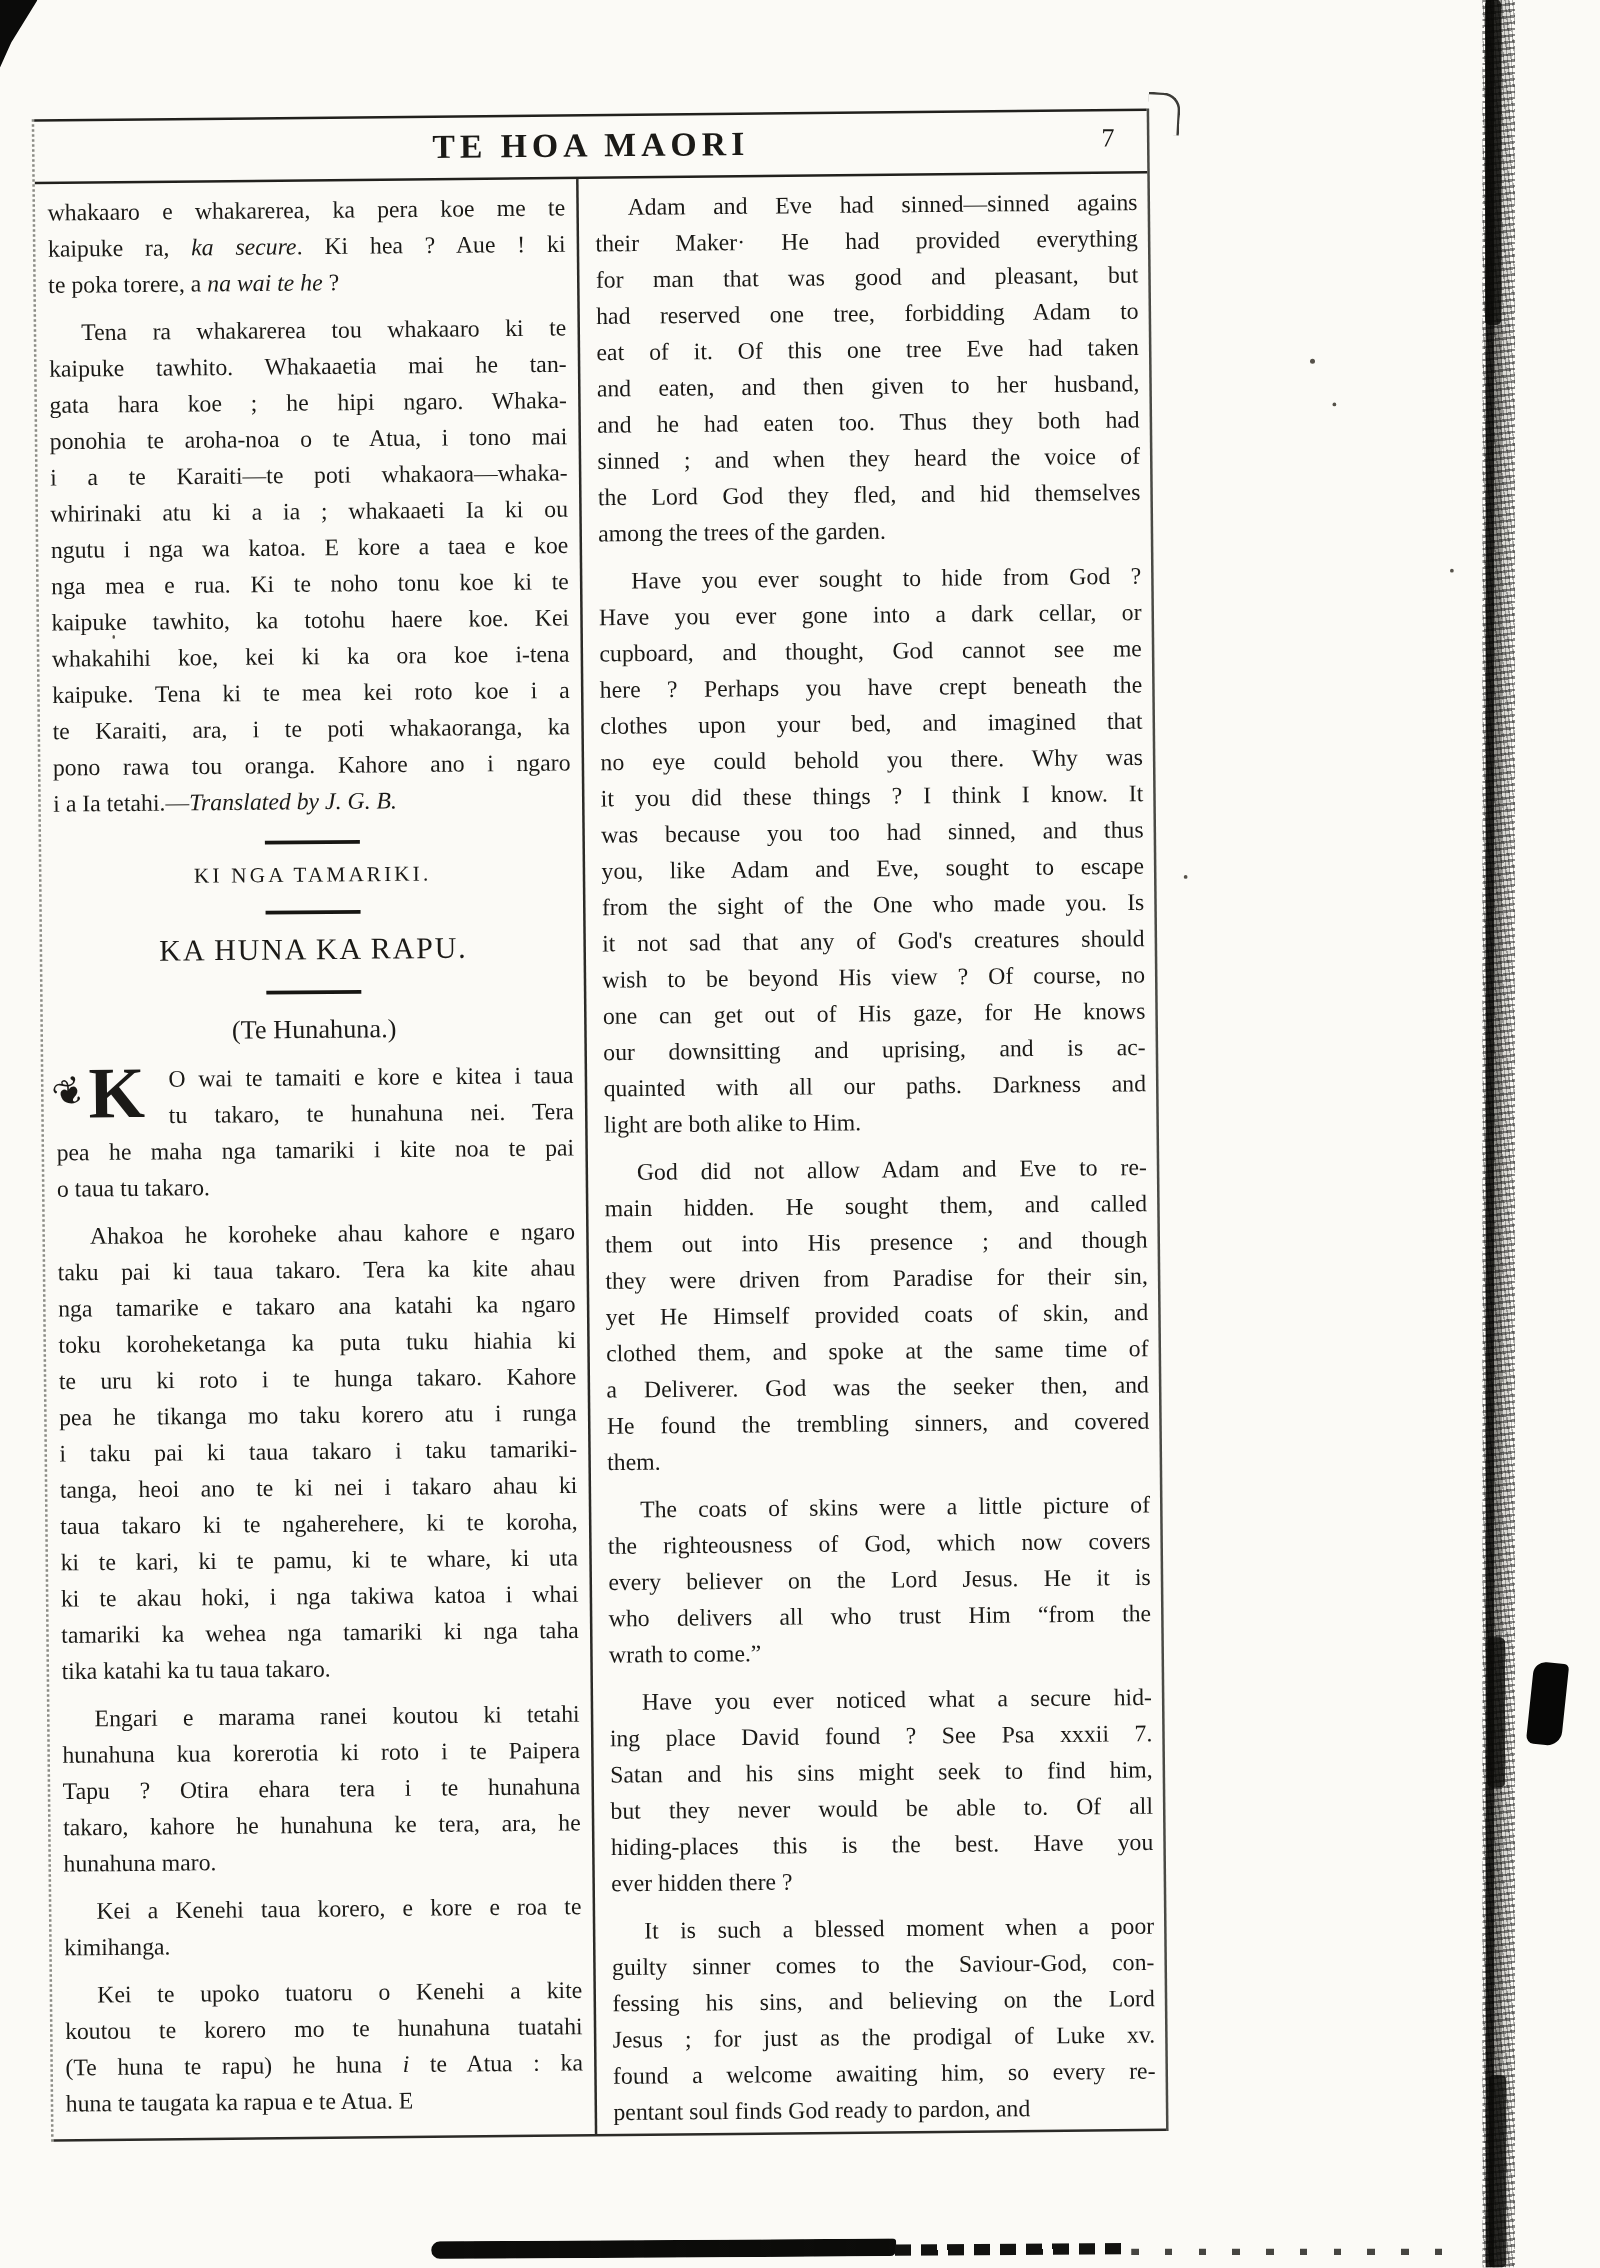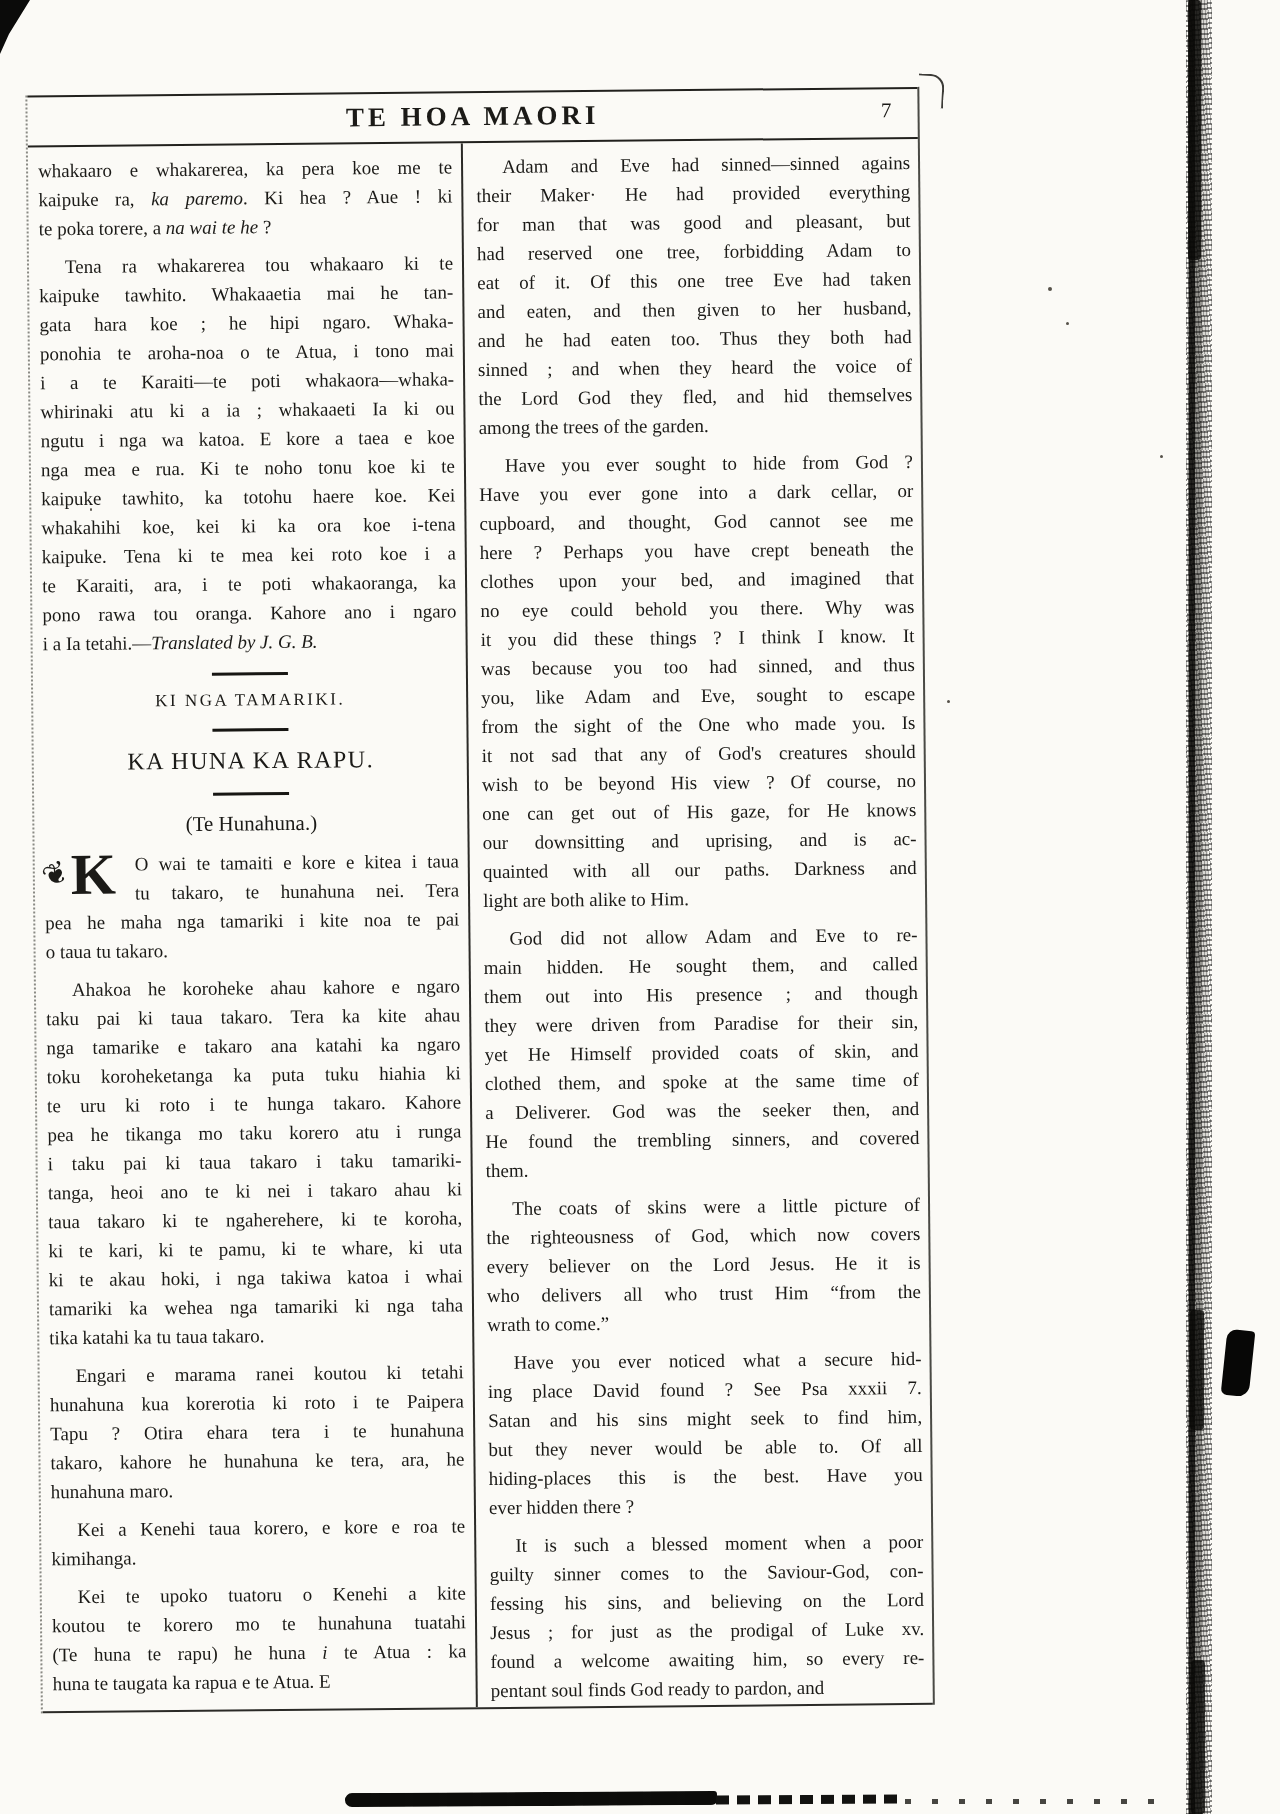--- a/index.html
+++ b/index.html
@@ -118,21 +118,21 @@
 
 <div class="scan-page">
   <div class="page-header">
     <div class="page-title">TE HOA MAORI</div>
     <div class="page-number">7</div>
   </div>
   <div class="columns">
     <div class="col col-left" id="col-left">
         <div class="para">
           <div class="line">whakaaro e whakarerea, ka pera koe me te</div>
-          <div class="line">kaipuke ra, <i>ka paremo</i>. Ki hea ? Aue ! ki</div>
+          <div class="line">kaipuke ra, <i>ka secure</i>. Ki hea ? Aue ! ki</div>
           <div class="line last">te poka torere, a <i>na wai te he</i> ?</div>
         </div>
         <div class="para">
           <div class="line first">Tena ra whakarerea tou whakaaro ki te</div>
           <div class="line">kaipuke tawhito. Whakaaetia mai he tan-</div>
           <div class="line">gata hara koe ; he hipi ngaro. Whaka-</div>
           <div class="line">ponohia te aroha-noa o te Atua, i tono mai</div>
           <div class="line">i a te Karaiti—te poti whakaora—whaka-</div>
           <div class="line">whirinaki atu ki a ia ; whakaaeti Ia ki ou</div>
           <div class="line">ngutu i nga wa katoa. E kore a taea e koe</div>

